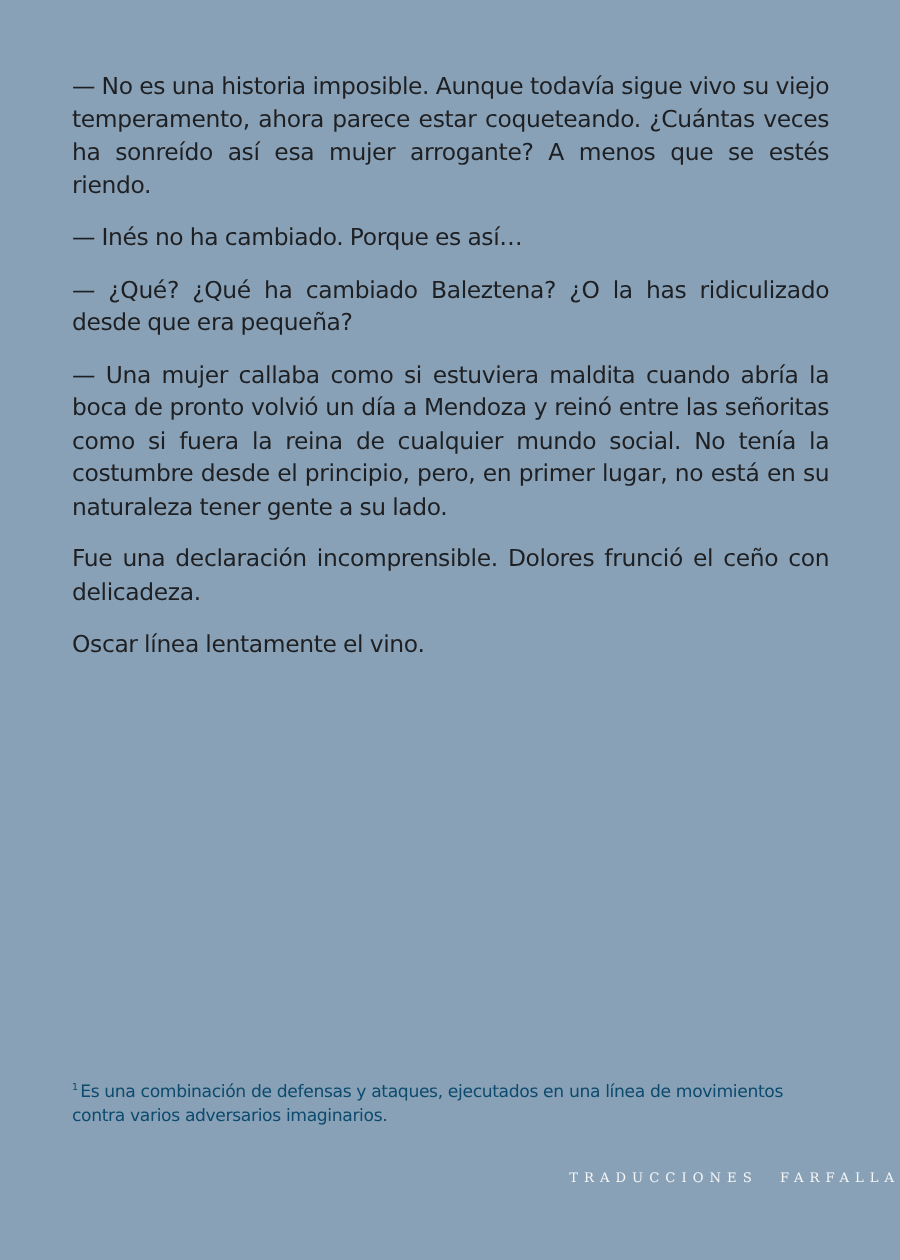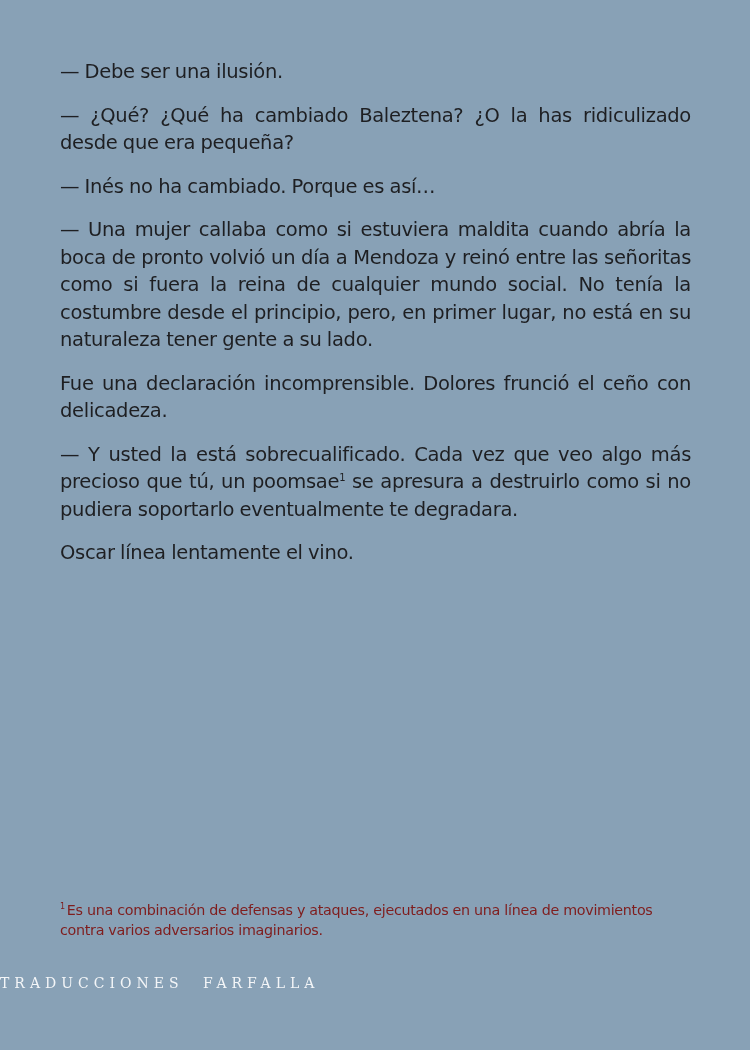--- a/index.html
+++ b/index.html
@@ -35,51 +35,50 @@
       vertical-align: super;
     }
     .footnote {
       position: absolute;
       left: 60px;
       top: 900px;
       width: 631px;
       font-size: 14.3px;
       line-height: 20px;
       letter-spacing: -0.3px;
-      color: #7f1d1d;
+      color: #0c4a6e;
     }
     .footnote sup {
       font-size: 8px;
       vertical-align: super;
       line-height: 0;
       margin-right: 2px;
     }
     .footer {
       position: absolute;
       left: 0;
       top: 975px;
       width: 750px;
-      text-align: left;
+      text-align: right;
       font-family: "DejaVu Serif", serif;
-      font-size: 14px;
+      font-size: 11px;
       letter-spacing: 5px;
       word-spacing: 10px;
       color: #f4f6f8;
     }
   </style>
 </head>
 <body>
 
 <div class="page">
-  <p class="para">— Debe ser una ilusión.</p>
+  <p class="para">— No es una historia imposible. Aunque todavía sigue vivo su viejo temperamento, ahora parece estar coqueteando. ¿Cuántas veces ha sonreído así esa mujer arrogante? A menos que se estés riendo.</p>
+  <p class="para">— Inés no ha cambiado. Porque es así…</p>
   <p class="para">— ¿Qué? ¿Qué ha cambiado Baleztena? ¿O la has ridiculizado desde que era pequeña?</p>
-  <p class="para">— Inés no ha cambiado. Porque es así…</p>
   <p class="para">— Una mujer callaba como si estuviera maldita cuando abría la boca de pronto volvió un día a Mendoza y reinó entre las señoritas como si fuera la reina de cualquier mundo social. No tenía la costumbre desde el principio, pero, en primer lugar, no está en su naturaleza tener gente a su lado.</p>
   <p class="para">Fue una declaración incomprensible. Dolores frunció el ceño con delicadeza.</p>
-  <p class="para"><span>— Y usted la está sobrecualificado. Cada vez que veo algo más precioso que tú, un poomsae</span><sup>1</sup><span> se apresura a destruirlo como si no pudiera soportarlo eventualmente te degradara.</span></p>
   <p class="para">Oscar línea lentamente el vino.</p>
 </div>
 
 <div class="footnote">
   <sup>1</sup><span>Es una combinación de defensas y ataques, ejecutados en una línea de movimientos contra varios adversarios imaginarios.</span>
 </div>
 
 <div class="footer">TRADUCCIONES FARFALLA</div>
 
 </body></html>

